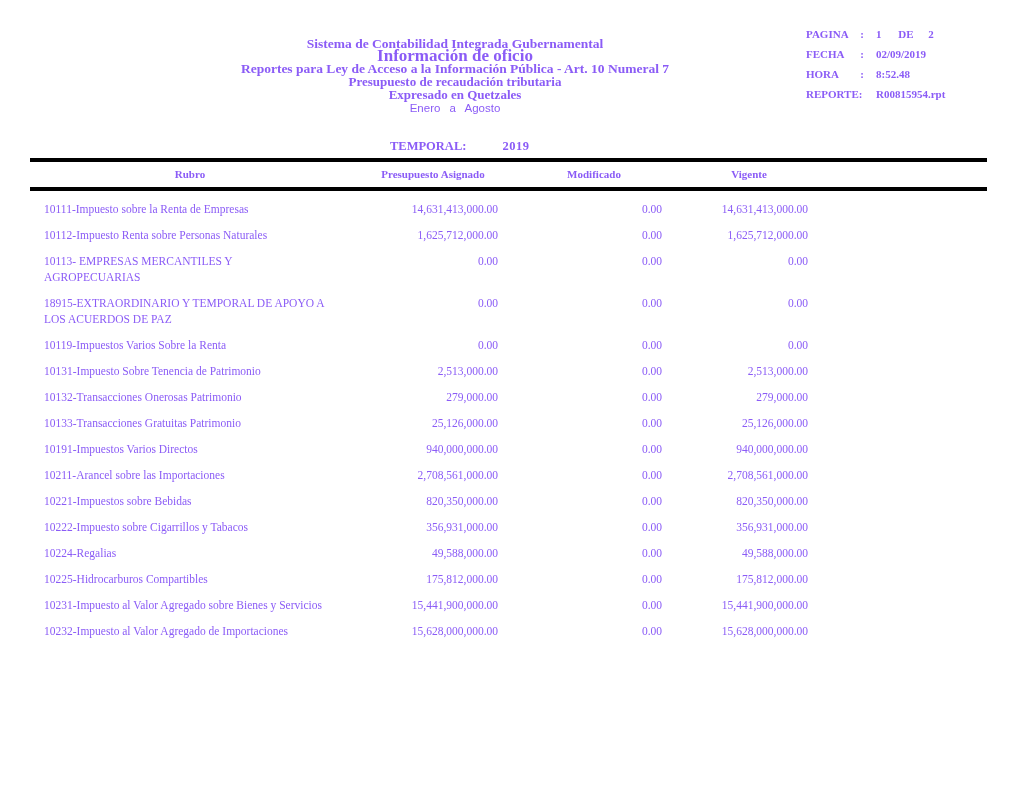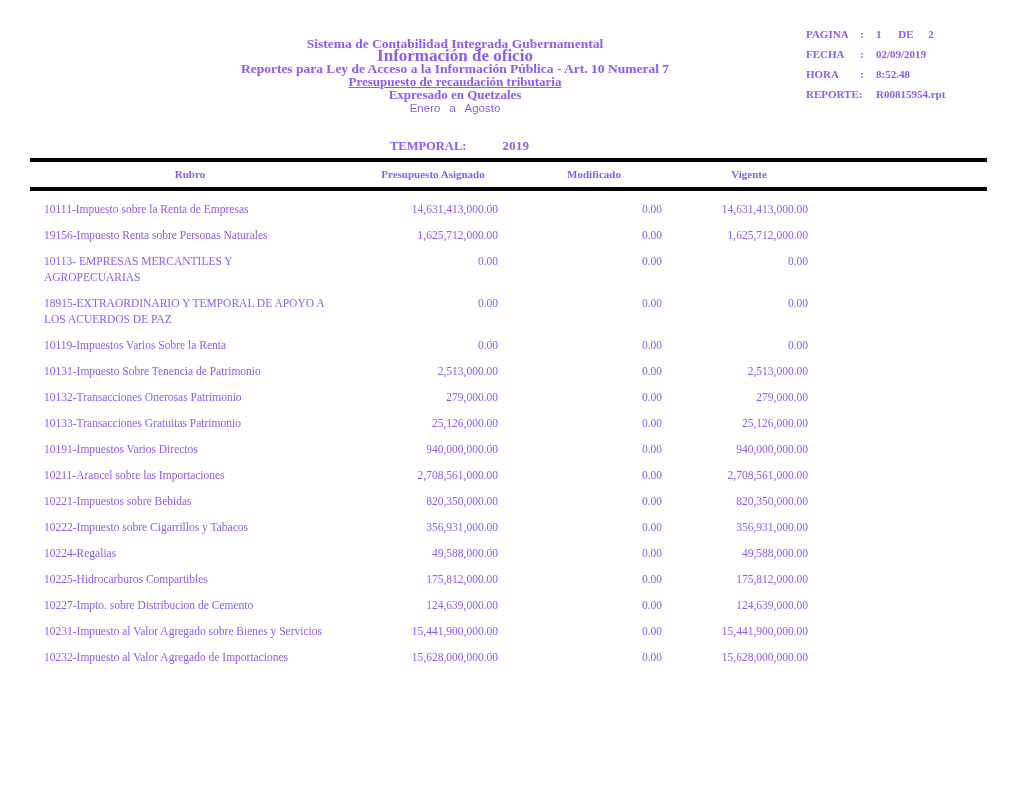--- a/index.html
+++ b/index.html
@@ -15,21 +15,21 @@
   }
 
   
   .title-block {
     position:absolute; top:37px; left:55px; width:800px;
     text-align:center; font-weight:bold;
   }
   .title-l1 { font-size:13.5px; line-height:13px; }
   .title-l2 { font-size:17px; line-height:12px; }
   .title-l3 { font-size:13.5px; line-height:13px; }
-  .title-l4 { font-size:13px;   line-height:13px;text-decoration:underline; }
+  .title-l4 { font-size:13px;   line-height:13px; }
   .title-l5 { font-size:13px;   line-height:13px; }
   .period {
     font-family:"Liberation Sans","DejaVu Sans",sans-serif;
     font-weight:normal; font-size:11.5px; line-height:14px;
     word-spacing:6px;
   }
 
   
   .ejercicio {
     position:absolute; top:139px; left:390px;
@@ -159,21 +159,21 @@
         </colgroup>
       <tbody>
           <tr>
     <td class="rubro">10111-Impuesto sobre la Renta de Empresas</td>
     <td class="num">14,631,413,000.00</td>
     <td class="num">0.00</td>
     <td class="num">14,631,413,000.00</td>
     <td class="filler"></td>
   </tr>
           <tr>
-    <td class="rubro">19156-Impuesto Renta sobre Personas Naturales</td>
+    <td class="rubro">10112-Impuesto Renta sobre Personas Naturales</td>
     <td class="num">1,625,712,000.00</td>
     <td class="num">0.00</td>
     <td class="num">1,625,712,000.00</td>
     <td class="filler"></td>
   </tr>
           <tr>
     <td class="rubro">10113- EMPRESAS MERCANTILES Y AGROPECUARIAS</td>
     <td class="num">0.00</td>
     <td class="num">0.00</td>
     <td class="num">0.00</td>
@@ -250,27 +250,20 @@
     <td class="filler"></td>
   </tr>
           <tr>
     <td class="rubro">10225-Hidrocarburos Compartibles</td>
     <td class="num">175,812,000.00</td>
     <td class="num">0.00</td>
     <td class="num">175,812,000.00</td>
     <td class="filler"></td>
   </tr>
           <tr>
-    <td class="rubro">10227-Impto. sobre Distribucion de Cemento</td>
-    <td class="num">124,639,000.00</td>
-    <td class="num">0.00</td>
-    <td class="num">124,639,000.00</td>
-    <td class="filler"></td>
-  </tr>
-          <tr>
     <td class="rubro">10231-Impuesto al Valor Agregado sobre Bienes y Servicios</td>
     <td class="num">15,441,900,000.00</td>
     <td class="num">0.00</td>
     <td class="num">15,441,900,000.00</td>
     <td class="filler"></td>
   </tr>
           <tr>
     <td class="rubro">10232-Impuesto al Valor Agregado de Importaciones</td>
     <td class="num">15,628,000,000.00</td>
     <td class="num">0.00</td>

